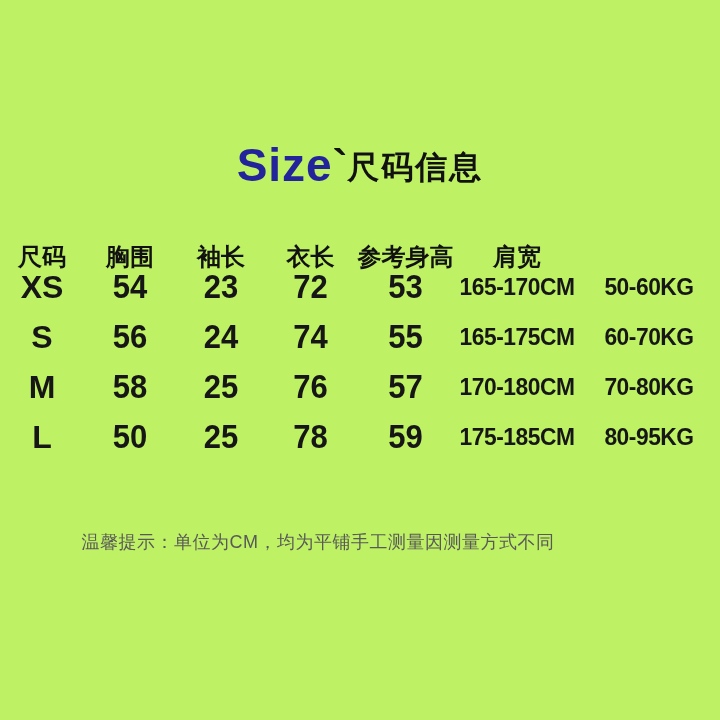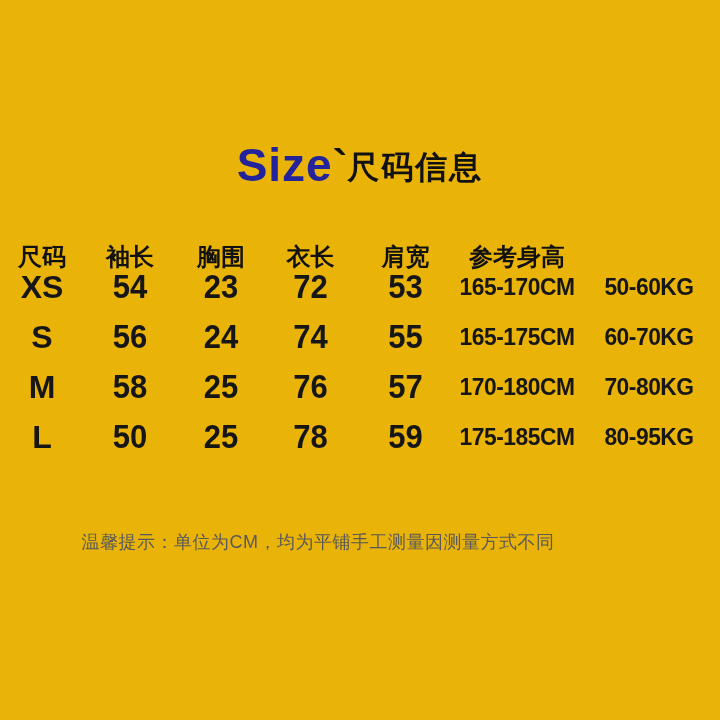--- a/index.html
+++ b/index.html
@@ -4,21 +4,21 @@
 <style>
   * { margin: 0; padding: 0; box-sizing: border-box; }
   html, body { background: #ffffff; }
   body {
     width: 720px; height: 720px;
     font-family: "Liberation Sans", "DejaVu Sans", sans-serif;
     color: #1a1a1a;
     position: relative;
     overflow: hidden;
   }
-  .page { position: absolute; inset: 0; background: #eab308; }
+  .page { position: absolute; inset: 0; background: #bef264; }
 
   
   .title {
     position: absolute;
     top: 138px; left: 0; width: 720px;
     text-align: center;
     white-space: nowrap;
   }
   .title-en {
     font-size: 46px;
@@ -91,25 +91,25 @@
 <body>
 
 <div class="page">
 
   <div class="title">
     <span class="title-en">Size</span><span class="title-tick">`</span><span class="title-zh">尺码信息</span>
   </div>
 
   <div class="grid header-row">
     <div class="header-cell">尺码</div>
+    <div class="header-cell">胸围</div>
     <div class="header-cell">袖长</div>
-    <div class="header-cell">胸围</div>
     <div class="header-cell">衣长</div>
+    <div class="header-cell">参考身高</div>
     <div class="header-cell">肩宽</div>
-    <div class="header-cell">参考身高</div>
   </div>
 
   <div class="rows">
 
     <div class="grid row">
       <div class="cell cell-size">XS</div>
       <div class="cell cell-num">54</div>
       <div class="cell cell-num">23</div>
       <div class="cell cell-num">72</div>
       <div class="cell cell-num">53</div>

